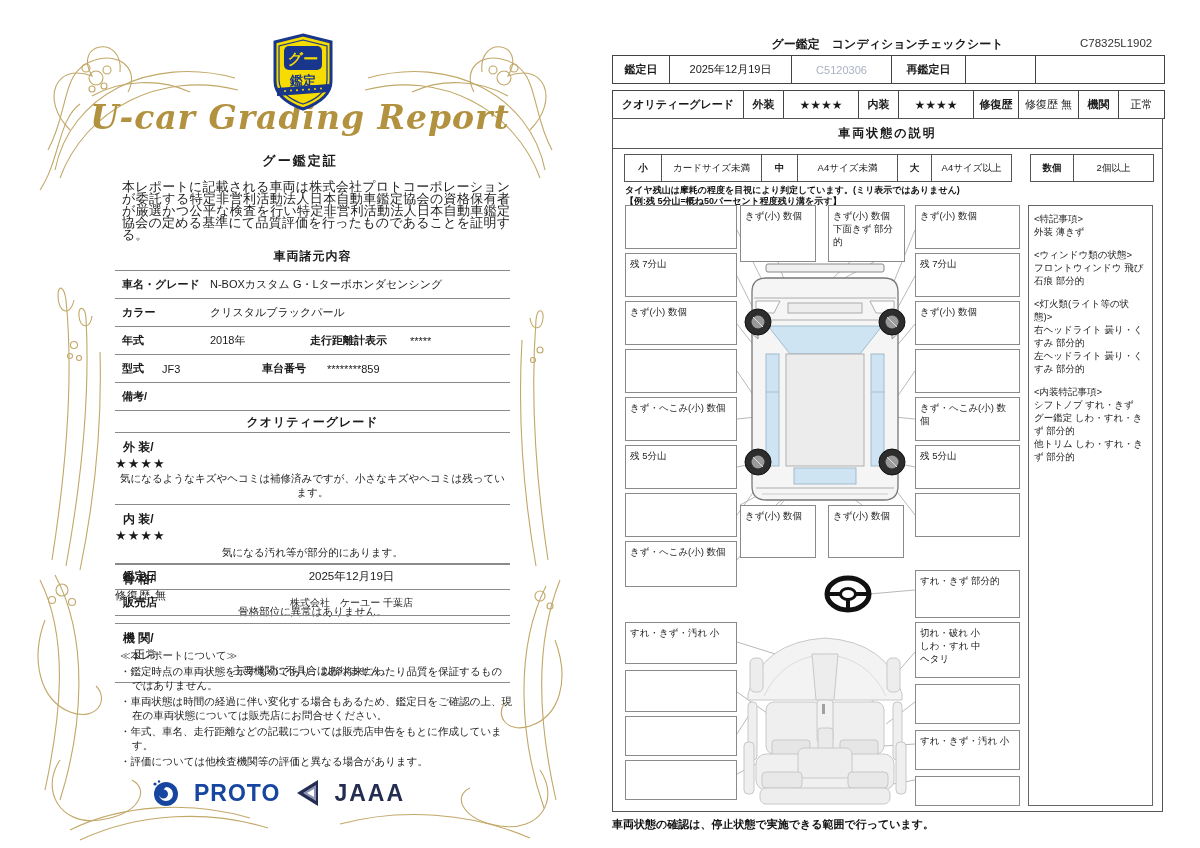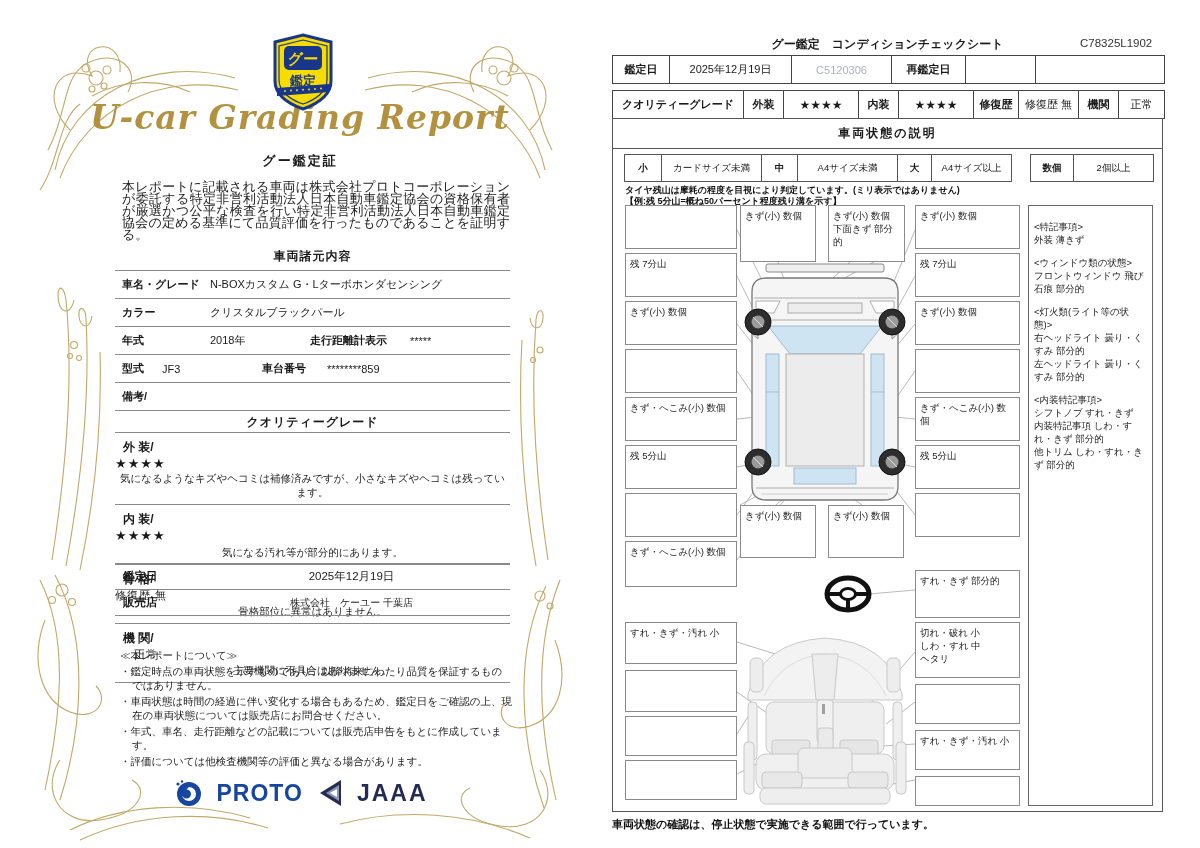--- a/index.html
+++ b/index.html
@@ -43,21 +43,21 @@
   .legend .cell{border-left:1px solid #555;display:flex;align-items:center;justify-content:center;
                 font-size:9.5px;box-sizing:border-box;height:100%;}
   .legend .cell:first-child{border-left:none;}
   .tire-note{font-size:9px;font-weight:bold;color:#111;line-height:11.5px;}
   .lbox{position:absolute;border:1px solid #8a8a8a;background:#fff;font-size:9.5px;
         line-height:13px;padding:3px 4px;box-sizing:border-box;color:#222;z-index:3;}
   .lbox span{display:block;}
   .notes-panel{position:absolute;border:1.5px solid #666;background:#fff;box-sizing:border-box;
                font-size:9.5px;line-height:13px;padding:6px 5px;color:#222;z-index:3;}
   .np-title{margin-top:10px;}
-  .np-title.first{margin-top:8px;}
+  .np-title.first{margin-top:0;}
   .bottom-note{font-weight:bold;font-size:11px;color:#111;}
   svg{display:block;}
 </style>
 </head>
 <body>
 
 <div id="app">
 
   <svg class="abs" style="left:0;top:0;z-index:0" width="600" height="848" viewBox="0 0 600 848">
     <g fill="none" stroke="#c2a868" stroke-width="1.1">
@@ -203,21 +203,21 @@
   </div>
 
   <div class="abs about" style="left:120px;top:648px;width:392px;z-index:1">
     <div>≪本レポートについて≫</div>
     <div class="about-item">・鑑定時点の車両状態を示すものであり、以降将来にわたり品質を保証するものではありません。</div>
     <div class="about-item">・車両状態は時間の経過に伴い変化する場合もあるため、鑑定日をご確認の上、現在の車両状態については販売店にお問合せください。</div>
     <div class="about-item">・年式、車名、走行距離などの記載については販売店申告をもとに作成しています。</div>
     <div class="about-item">・評価については他検査機関等の評価と異なる場合があります。</div>
   </div>
 
-  <div class="abs" style="left:150px;top:778px;width:300px;display:flex;align-items:center;justify-content:center;gap:14px;z-index:1">
+  <div class="abs" style="left:150px;top:778px;width:300px;display:flex;align-items:center;justify-content:flex-start;gap:14px;z-index:1">
     <svg width="30" height="30" viewBox="0 0 30 30">
       <circle cx="16" cy="16" r="12" fill="#1746a0"></circle>
       <path d="M16,9 a7,7 0 1 1 -7,7 a4.5,4.5 0 1 0 4.5,-4.5 Z" fill="#ffffff"></path>
       <circle cx="5" cy="6" r="1.6" fill="#1746a0"></circle>
         <circle cx="9" cy="3.5" r="1.2" fill="#1746a0"></circle>
     </svg>
     <span class="logo-text-proto">PROTO</span>
     <svg width="26" height="30" viewBox="0 0 26 30">
       <path d="M24,2 L24,28 L3,15 Z" fill="#252c52"></path>
       <path d="M22,7 L22,23 L9,15 Z" fill="#8d95b5"></path>
@@ -451,19 +451,19 @@
   <div class="notes-panel" style="left:1028px;top:205px;width:125px;height:601px">
     <div class="np-title first">&lt;特記事項&gt;</div>
     <div>外装 薄きず</div>
     <div class="np-title">&lt;ウィンドウ類の状態&gt;</div>
     <div>フロントウィンドウ 飛び石痕 部分的</div>
     <div class="np-title">&lt;灯火類(ライト等の状態)&gt;</div>
     <div>右ヘッドライト 曇り・くすみ 部分的</div>
     <div>左ヘッドライト 曇り・くすみ 部分的</div>
     <div class="np-title">&lt;内装特記事項&gt;</div>
     <div>シフトノブ すれ・きず</div>
-    <div>内装特記事項 しわ・すれ・きず 部分的</div>
+    <div>グー鑑定 しわ・すれ・きず 部分的</div>
     <div>他トリム しわ・すれ・きず 部分的</div>
   </div>
 
   <div class="abs bottom-note" style="left:612px;top:817px;width:551px">車両状態の確認は、停止状態で実施できる範囲で行っています。</div>
 
 </div>
 
 </body></html>

